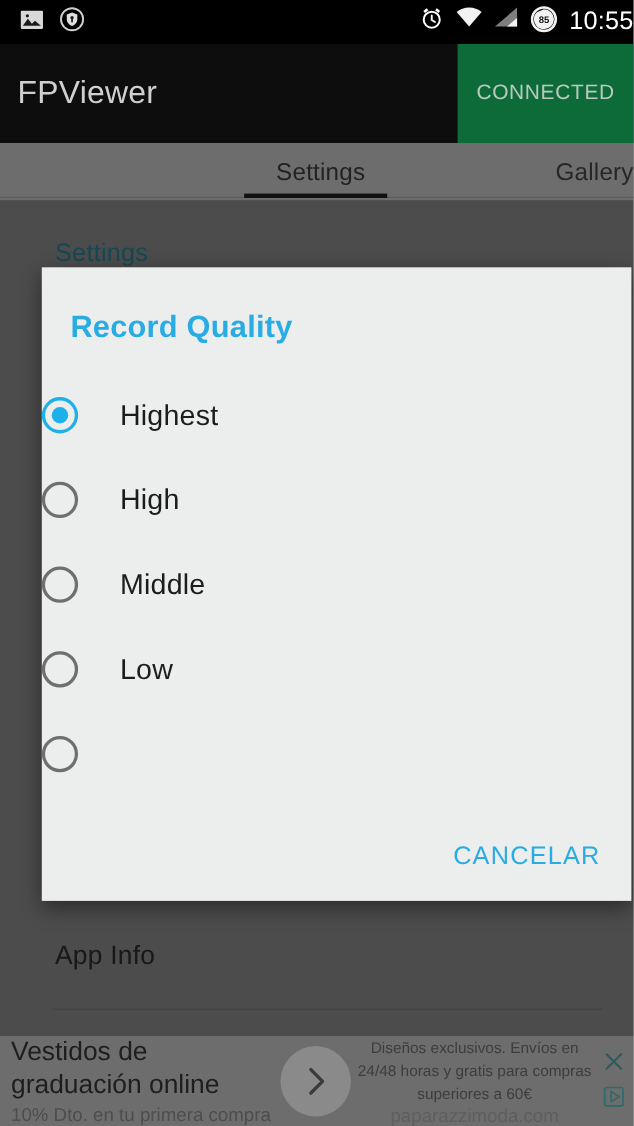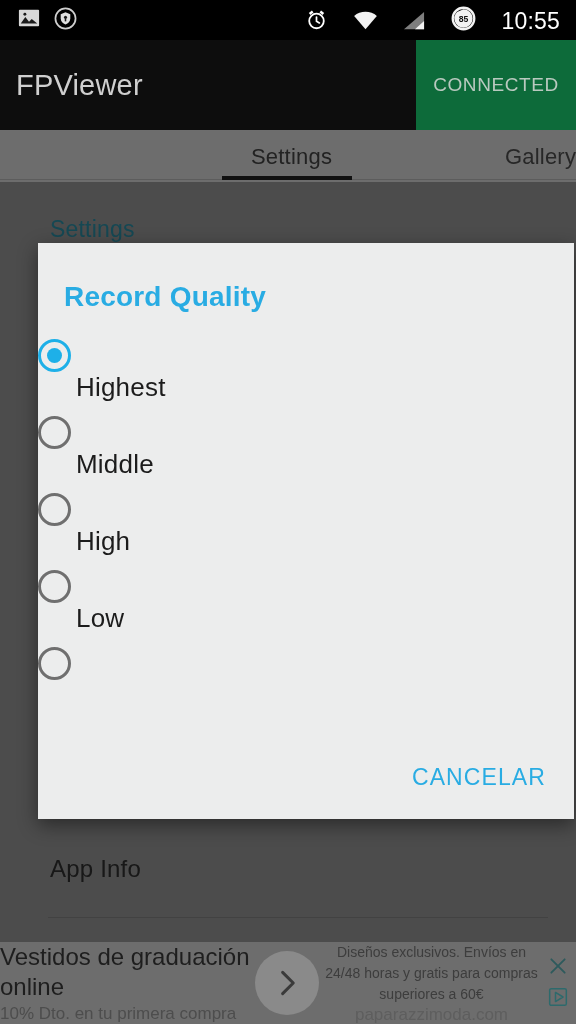--- a/index.html
+++ b/index.html
@@ -10,21 +10,21 @@
     position:relative;
     -webkit-font-smoothing:antialiased;
   }
 
   
   .statusbar{
     position:absolute; top:0; left:0; width:576px; height:40px;
     background:#000; display:flex; align-items:center; z-index:60;
   }
   .sb-left{ display:flex; align-items:center; gap:14px; padding-left:18px; }
-  .sb-right{ margin-left:auto; display:flex; align-items:flex-end; gap:25px; padding-right:16px; }
+  .sb-right{ margin-left:auto; display:flex; align-items:flex-start; gap:10px; }
   .sb-time{ color:#fff; font-size:23px; letter-spacing:.2px; }
   .ic{ display:block; }
 
   
   .appbar{
     position:absolute; top:40px; left:0; width:576px; height:90px;
     background:#0d0d0d; display:flex; align-items:stretch; z-index:50;
   }
   .appbar-title{
     color:#cfcfcf; font-size:29px; font-weight:400;
@@ -79,21 +79,21 @@
     position:absolute; left:38px; top:243px; width:536px; height:576px;
     background:#eceded; z-index:30;
     box-shadow:0 6px 18px rgba(0,0,0,.45);
   }
   .dialog-title{
     color:#29ace3; font-size:28px; font-weight:bold;
     padding:38px 0 0 26px; letter-spacing:.2px;
   }
   .options{ margin-top:26px; }
   .option{
-    display:flex; align-items:flex-start; height:77px; flex-direction:column;
+    display:flex; align-items:center; height:77px; 
   }
   .radio{
     width:33px; height:33px; border-radius:50%;
     border:3px solid #6f6f6f; position:relative; flex:none;
   }
   .radio.on{ border-color:#1eb0e8; }
   .radio.on:after{
     content:""; position:absolute; left:6px; top:6px;
     width:15px; height:15px; border-radius:50%; background:#1eb0e8;
   }
@@ -107,21 +107,21 @@
     background:none; border:none; color:#29ace3;
     font-family:"Liberation Sans", sans-serif;
     font-size:23px; letter-spacing:1.1px; cursor:pointer;
   }
 
   
   .adbar{
     position:absolute; left:0; bottom:0; width:576px; height:82px;
     background:#6d6d6d; z-index:45; display:flex; align-items:center;
   }
-  .ad-left{ width:255px; }
+  .ad-left{ width:255px; padding-left:10px; }
   .ad-head{ color:#1e1e1e; font-size:24px; line-height:30px; }
   .ad-sub{ color:#4d4d4d; font-size:17px; margin-top:2px; }
   .ad-arrow{
     width:64px; height:64px; border-radius:50%; background:#8a8a8a;
     display:flex; align-items:center; justify-content:center; flex:none;
   }
   .ad-right{
     flex:1; text-align:center; padding:0 6px;
   }
   .ad-body{ color:#3d3d3d; font-size:14px; line-height:21px; }
@@ -208,25 +208,25 @@
 <div class="dialog">
   <div class="dialog-title">Record Quality</div>
 
   <div class="options">
     <div class="option">
       <span class="radio on"></span>
       <span class="option-label">Highest</span>
     </div>
     <div class="option">
       <span class="radio"></span>
+      <span class="option-label">High</span>
+    </div>
+    <div class="option">
+      <span class="radio"></span>
       <span class="option-label">Middle</span>
-    </div>
-    <div class="option">
-      <span class="radio"></span>
-      <span class="option-label">High</span>
     </div>
     <div class="option">
       <span class="radio"></span>
       <span class="option-label">Low</span>
     </div>
     <div class="option">
       <span class="radio"></span>
     </div>
   </div>
 

